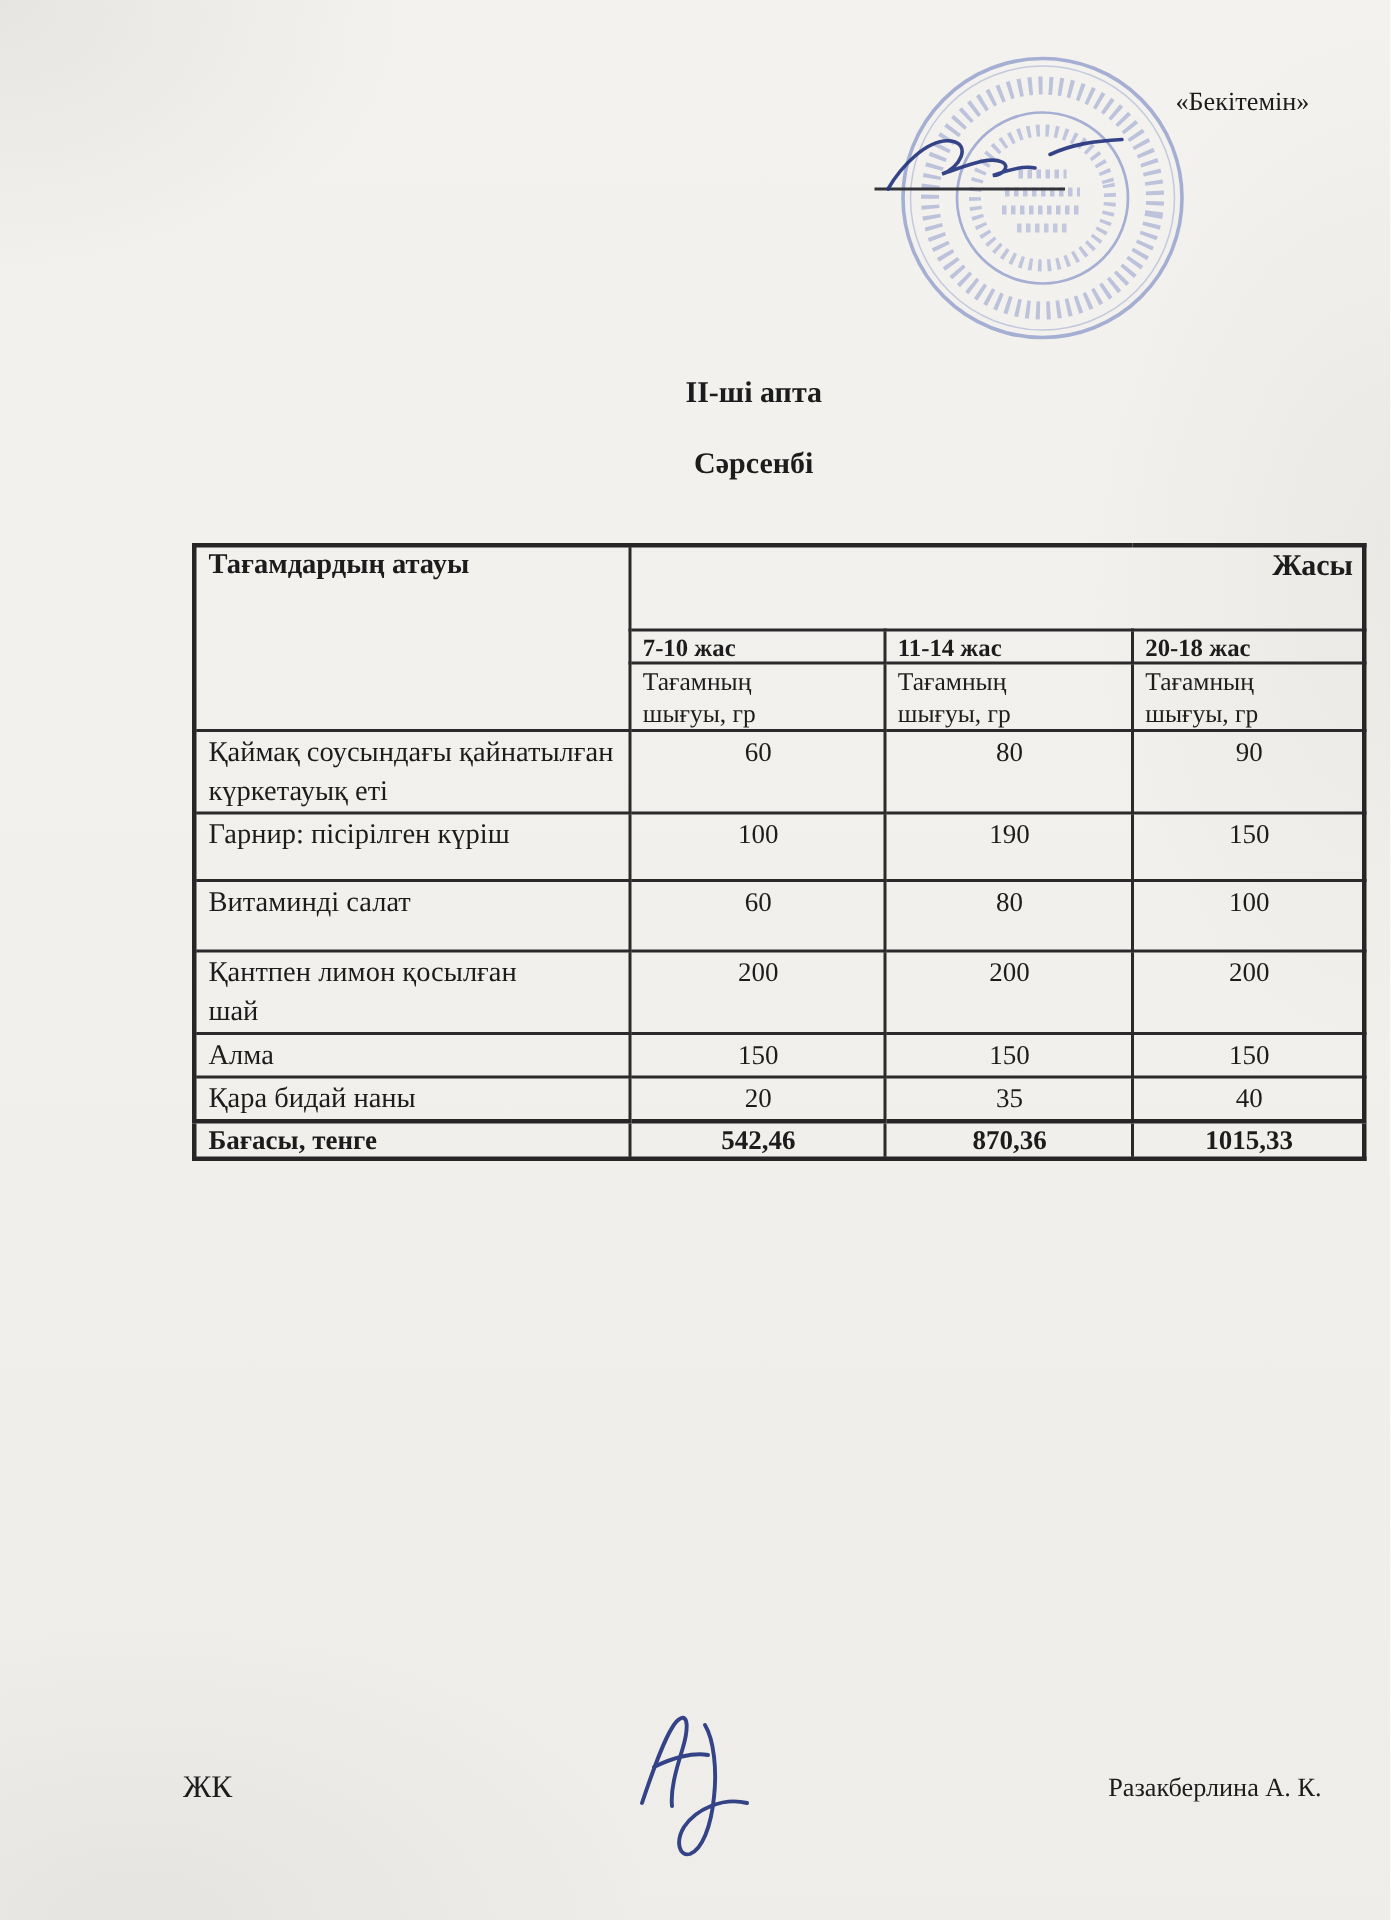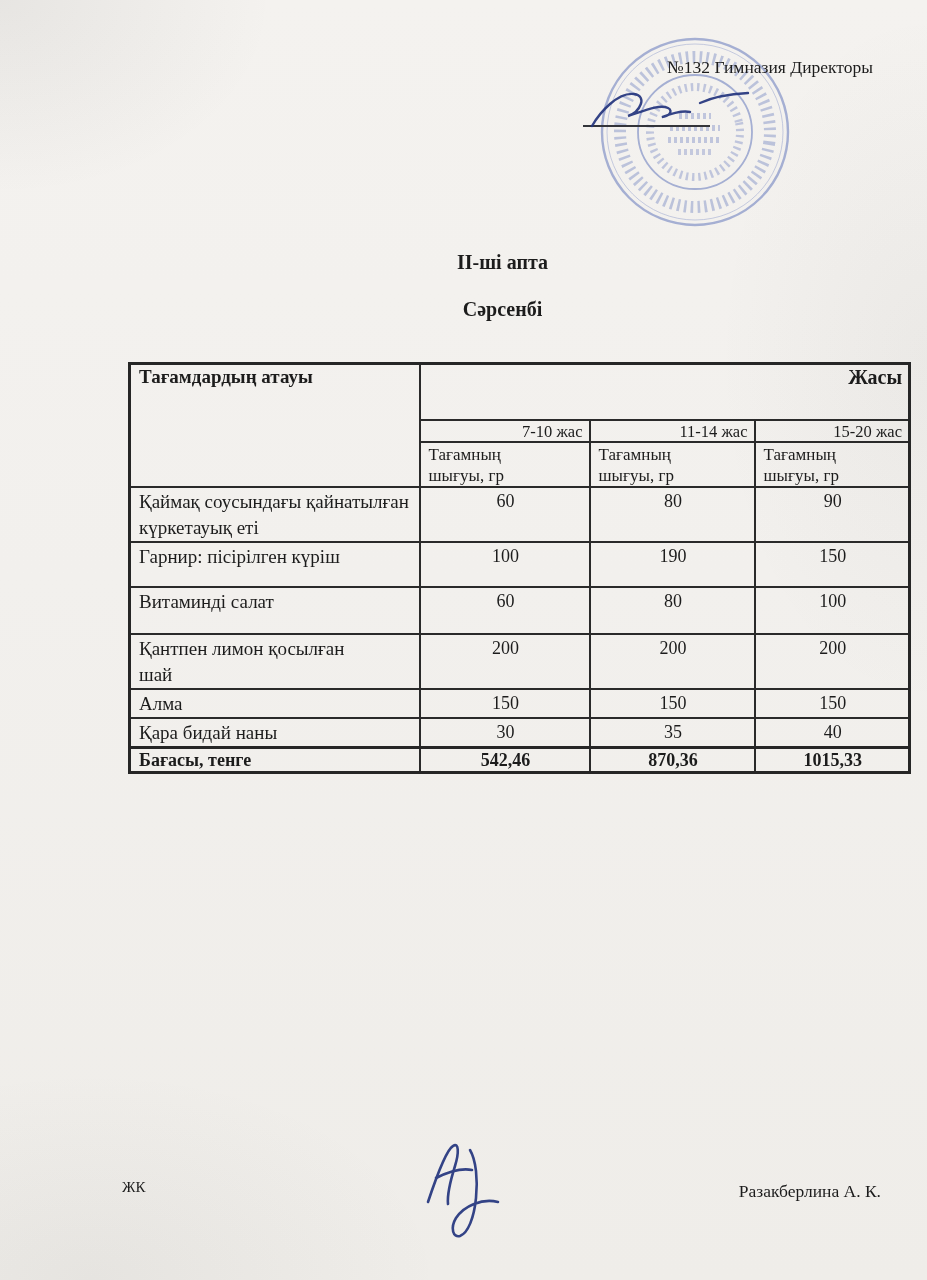--- a/index.html
+++ b/index.html
@@ -42,31 +42,31 @@
     position:absolute;left:128px;top:362px;width:780px;
     border-collapse:collapse;table-layout:fixed;
     border:3px solid #262626;z-index:2;
   }
   table.menu th,table.menu td{
     border:2px solid #2a2a2a;vertical-align:top;
     padding:1px 6px 0 8px;overflow:hidden;
   }
   th.name-col{font-size:19px;vertical-align:middle;text-align:left;font-weight:bold;}
   th.group{font-size:20px;text-align:right;vertical-align:middle;font-weight:bold;}
-  th.age{font-size:16.5px;text-align:right;font-weight:normal;line-height:19px;padding-top:0;}
+  th.age{font-size:16.5px;text-align:left;font-weight:bold;line-height:19px;padding-top:0;}
   th.out{font-size:17px;text-align:left;font-weight:normal;line-height:21px;padding-top:2px;}
   th.out span{display:inline-block;max-width:104px;}
   td.dish{font-size:19px;line-height:26px;text-align:left;}
   td.dish .wrap-narrow{display:inline-block;max-width:235px;}
   td.val{font-size:18px;line-height:24px;text-align:center;padding-left:2px;padding-right:2px;}
   tr.price td{border-top:3px solid #262626;font-weight:bold;}
   tr.price td.dish{font-size:18px;line-height:21px;}
   tr.price td.val{font-size:18px;line-height:21px;}
   
-  .foot-left{position:absolute;left:122px;top:1179px;font-size:15px;z-index:2;}
+  .foot-left{position:absolute;left:122px;top:1179px;font-size:21px;z-index:2;}
   .foot-right{position:absolute;right:46px;top:1181px;font-size:17.5px;z-index:2;}
   .bottom-sig{position:absolute;left:412px;top:1132px;z-index:2;}
 </style>
 </head>
 <body>
 
 <div class="page">
 
   <svg class="stamp" width="195" height="200" viewBox="0 0 195 200">
     <g stroke="#6478bc" fill="none" opacity="0.55">
@@ -76,21 +76,21 @@
       <circle cx="97" cy="98" r="75" stroke-width="12" stroke-dasharray="2.6 4.2" opacity="0.7" transform="rotate(8 97 98)"></circle>
       <circle cx="97" cy="98" r="45" stroke-width="8" stroke-dasharray="2.4 3.8" opacity="0.65" transform="rotate(-12 97 98)"></circle>
       <path d="M81 82 H113" stroke-width="6" stroke-dasharray="3 3" opacity="0.65"></path>
       <path d="M72 94 H122" stroke-width="6" stroke-dasharray="3 3" opacity="0.65"></path>
       <path d="M70 106 H124" stroke-width="6" stroke-dasharray="3 3" opacity="0.65"></path>
       <path d="M80 118 H114" stroke-width="6" stroke-dasharray="3 3" opacity="0.6"></path>
     </g>
   </svg>
 
   <div class="approval">
-    <div>№132 Гимназия Директоры</div>
+    <div>«Бекітемін»</div>
   </div>
 
   <div class="sig-line"></div>
   <svg class="head-sig" width="185" height="55" viewBox="0 0 185 55">
     <g stroke="#24357e" stroke-width="2.4" fill="none" stroke-linecap="round" opacity="0.92">
       <path d="M17 44 C25 30 43 10 59 12 C73 14 65 30 53 34 C71 28 85 22 93 26 C99 29 93 35 87 35 C95 32 107 28 115 30"></path>
       <path d="M125 21 C140 14 155 12 173 11"></path>
     </g>
   </svg>
 
@@ -105,21 +105,21 @@
         <col style="width:155px">
     </colgroup>
     <tbody>
         <tr style="height:56px">
       <th class="name-col" rowspan="3">Тағамдардың атауы</th>
       <th class="group" colspan="3">Жасы</th>
     </tr>
     <tr style="height:21px">
       <th class="age">7-10 жас</th>
       <th class="age">11-14 жас</th>
-      <th class="age">15-20 жас</th>
+      <th class="age">20-18 жас</th>
     </tr>
     <tr style="height:44px">
       <th class="out"><span>Тағамның шығуы, гр</span></th>
       <th class="out"><span>Тағамның шығуы, гр</span></th>
       <th class="out"><span>Тағамның шығуы, гр</span></th>
     </tr>
     <tr style="height:55px">
       <td class="dish">Қаймақ соусындағы қайнатылған күркетауық еті</td>
       <td class="val">60</td>
       <td class="val">80</td>
@@ -144,21 +144,21 @@
       <td class="val">200</td>
     </tr>
     <tr style="height:28px">
       <td class="dish">Алма</td>
       <td class="val">150</td>
       <td class="val">150</td>
       <td class="val">150</td>
     </tr>
     <tr style="height:21px">
       <td class="dish">Қара бидай наны</td>
-      <td class="val">30</td>
+      <td class="val">20</td>
       <td class="val">35</td>
       <td class="val">40</td>
     </tr>
     <tr class="price" style="height:24px">
       <td class="dish">Бағасы, тенге</td>
       <td class="val">542,46</td>
       <td class="val">870,36</td>
       <td class="val">1015,33</td>
     </tr>
   </tbody>

